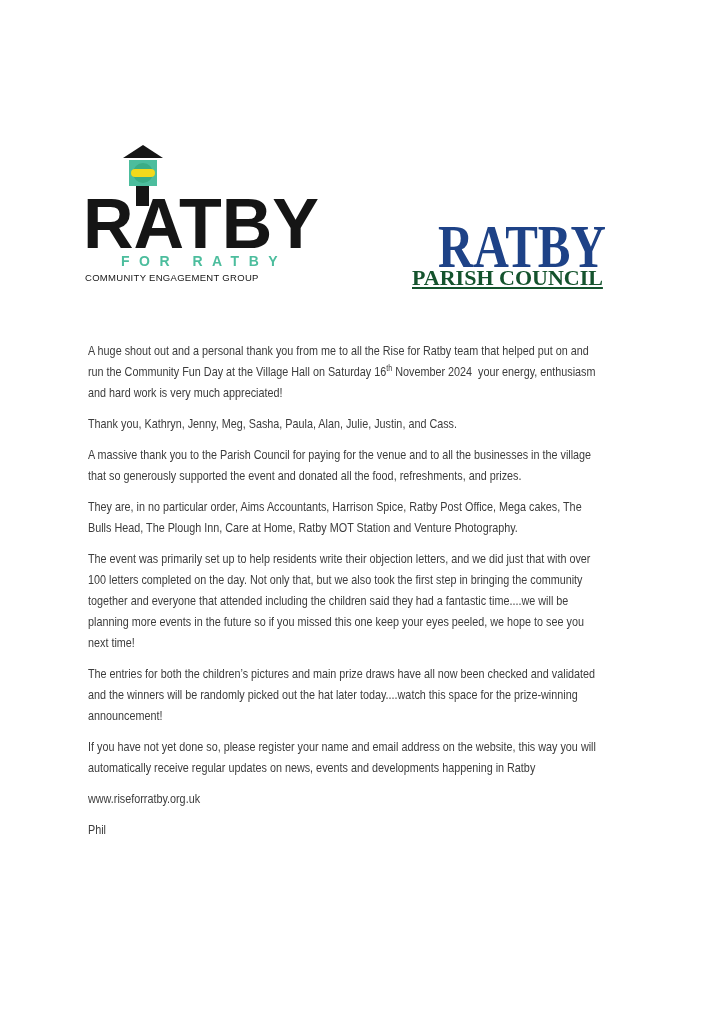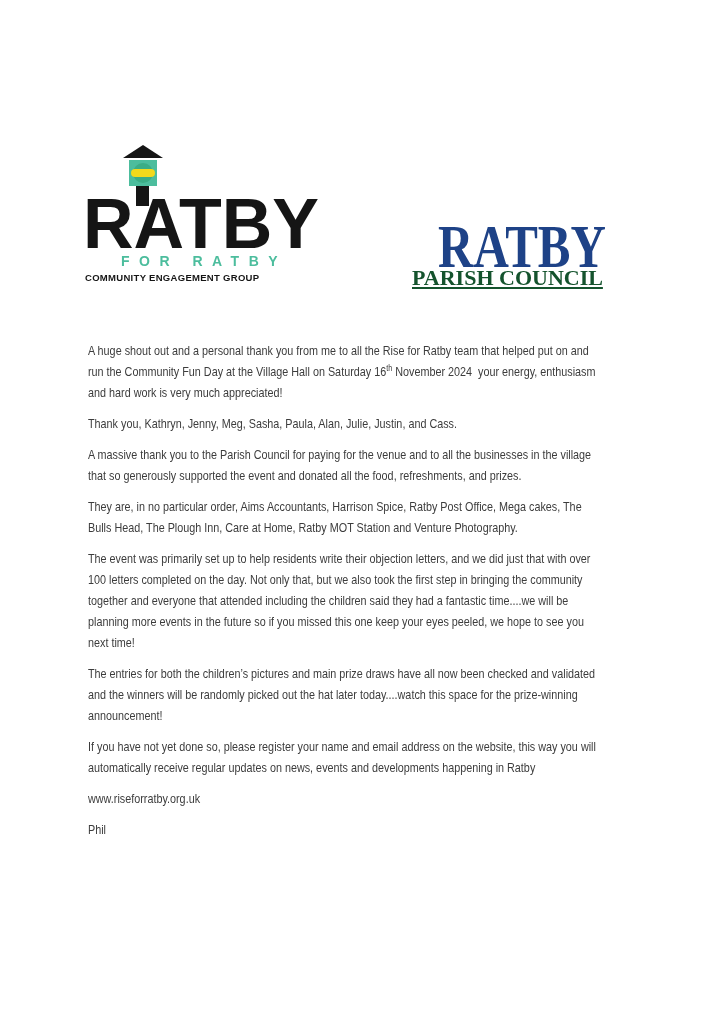--- a/index.html
+++ b/index.html
@@ -46,21 +46,21 @@
     font-size: 70px; line-height: 70px; font-weight: bold;
     letter-spacing: 0px; color: #151515; white-space: nowrap;
   }
   .rise-sub {
     position: absolute; left: 85px; top: 254px;
     font-size: 14px; line-height: 14px; font-weight: bold;
     letter-spacing: 9.5px; color: #4CBD9D; white-space: nowrap; margin-left: 36px;
   }
   .rise-tag {
     position: absolute; left: 85px; top: 273px;
-    font-size: 9.5px; line-height: 10px; font-weight: bold;
+    font-size: 9.5px; line-height: 10px; font-weight: normal;
     letter-spacing: 0.3px; color: #151515; white-space: nowrap;
   }
 
   
   .council-logo { position: absolute; left: 0; top: 0; }
   .council-name {
     position: absolute; left: 412px; top: 221px; width: 220px;
     text-align: center;
     font-family: "Liberation Serif", serif;
     font-size: 62px; line-height: 50px; font-weight: bold;

